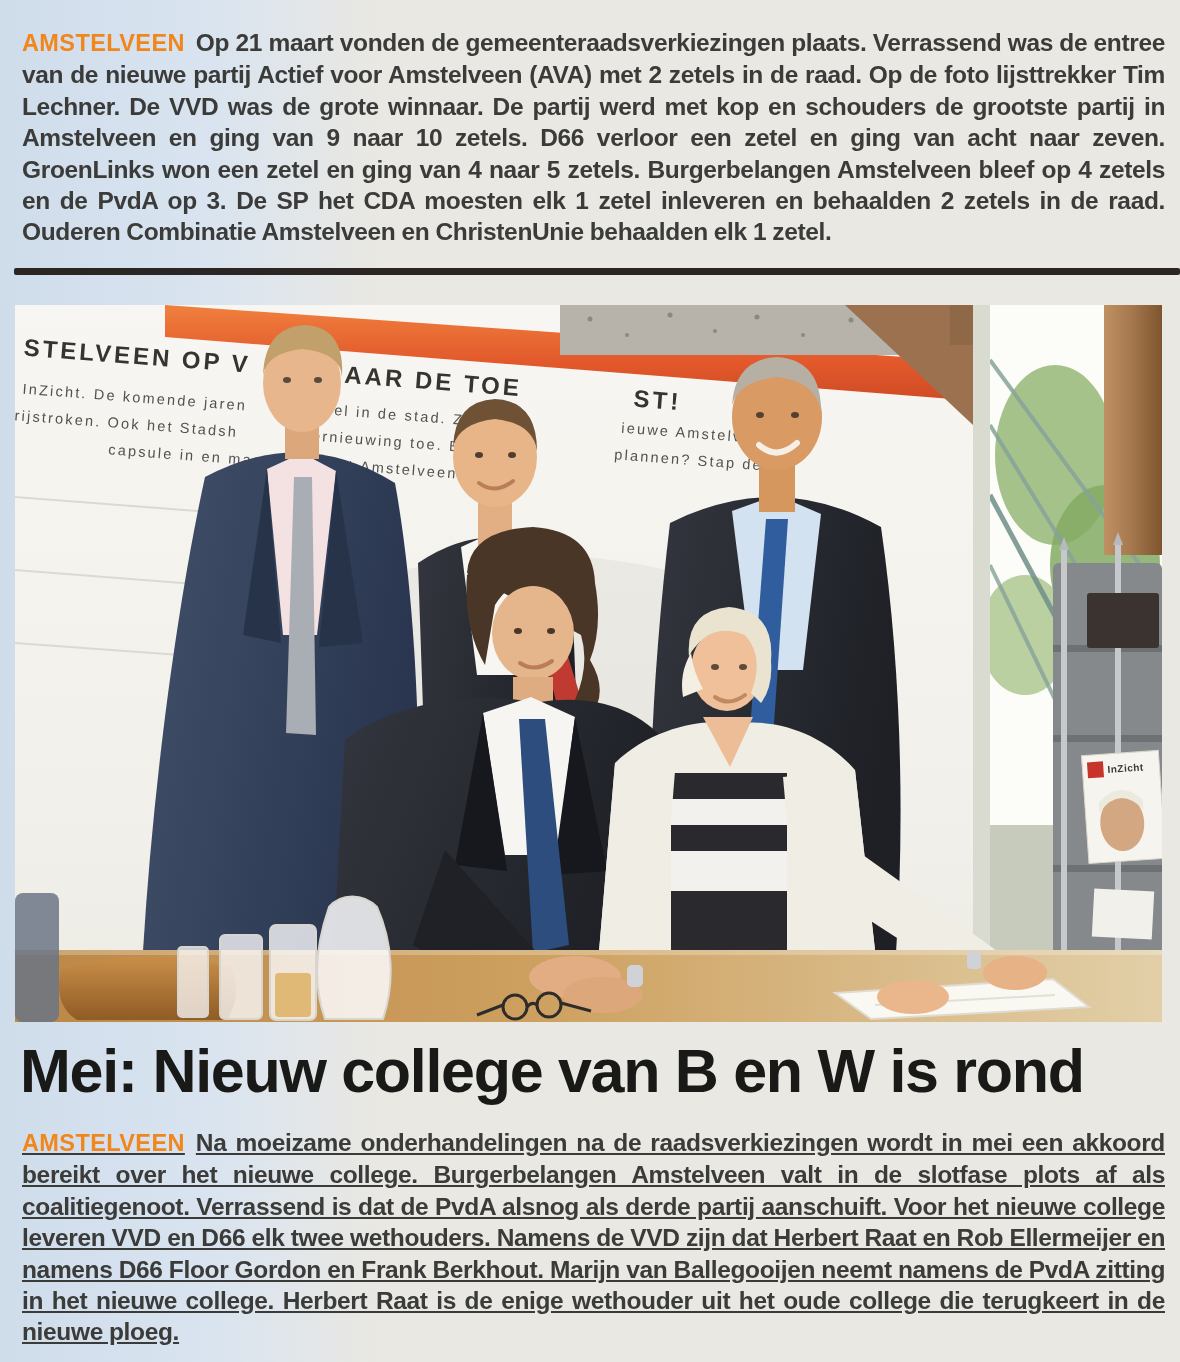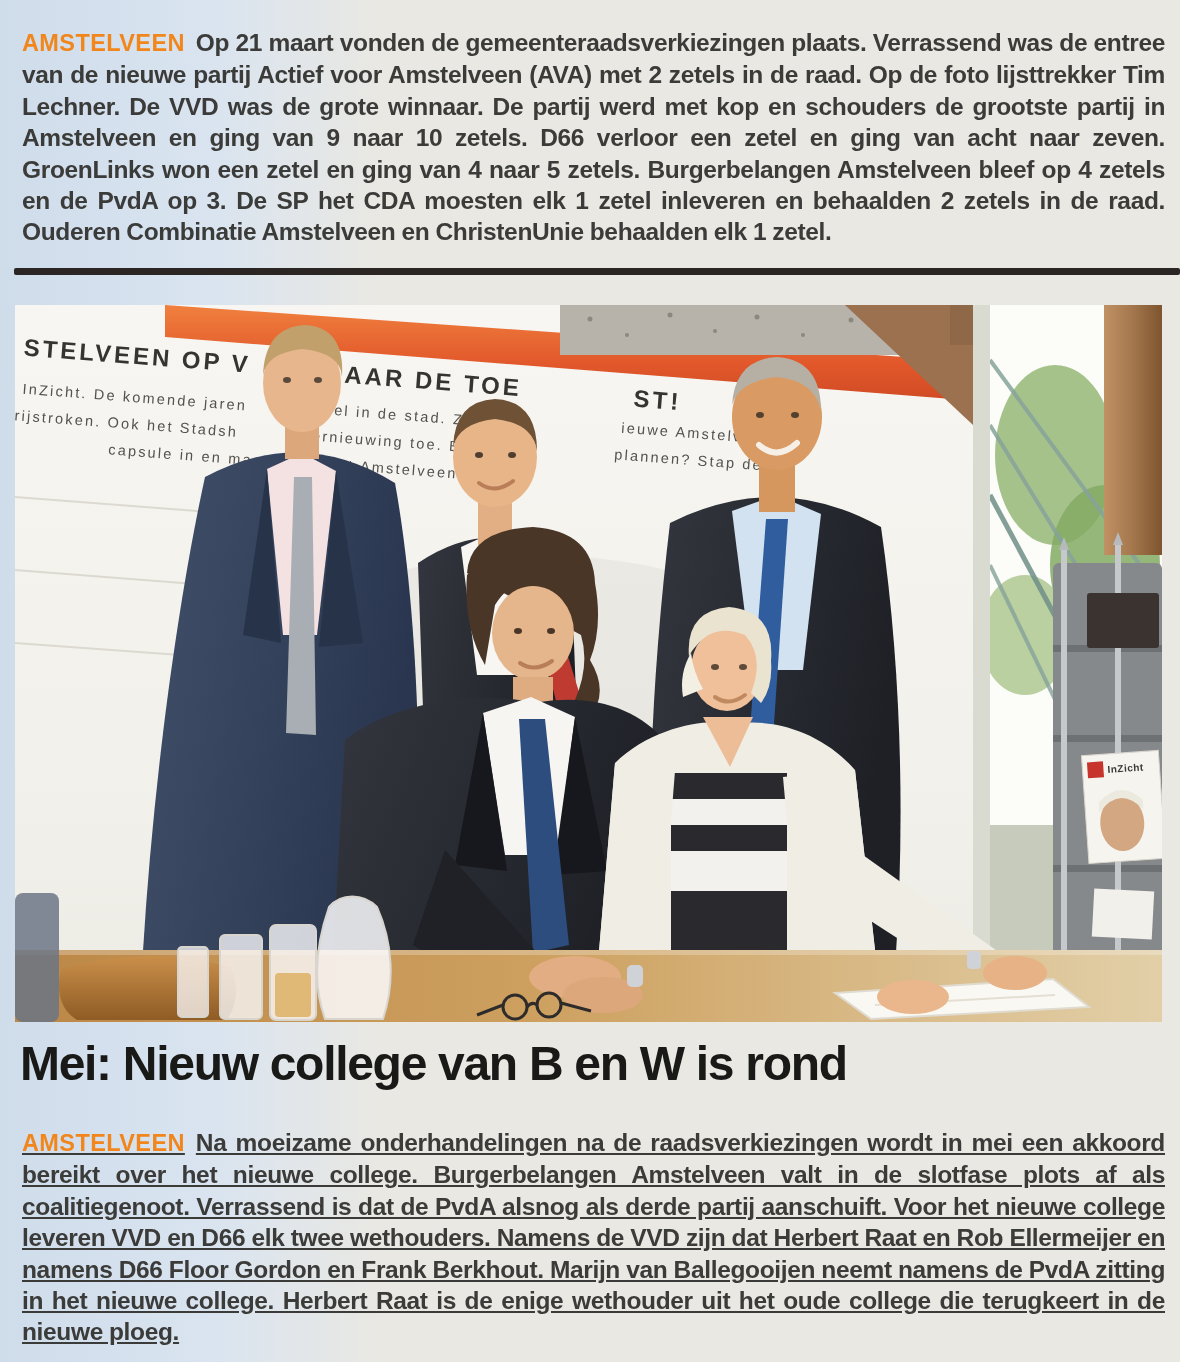--- a/index.html
+++ b/index.html
@@ -22,21 +22,21 @@
     color:#f0861c;font-size:23.5px;letter-spacing:0.4px;margin-right:11px;
   }
   #p1{top:27px;}
   #p2{top:1127px;text-decoration:underline;}
   .divider{
     position:absolute;top:268px;left:14px;width:1166px;height:7px;
     background:#2b2523;border-radius:2px;
   }
   .headline{
     position:absolute;top:1036px;left:20px;margin:0;
-    font-size:48px;font-weight:700;letter-spacing:-1.3px;color:#191917;
+    font-size:61px;font-weight:700;letter-spacing:-1.3px;color:#191917;
   }
   .photo{
     position:absolute;top:305px;left:15px;width:1147px;height:717px;
     display:block;
   }
   .wall-title{
     font-family:"Liberation Sans",sans-serif;font-weight:700;
     font-size:24px;letter-spacing:3px;fill:#35342f;
   }
   .wall-small{

